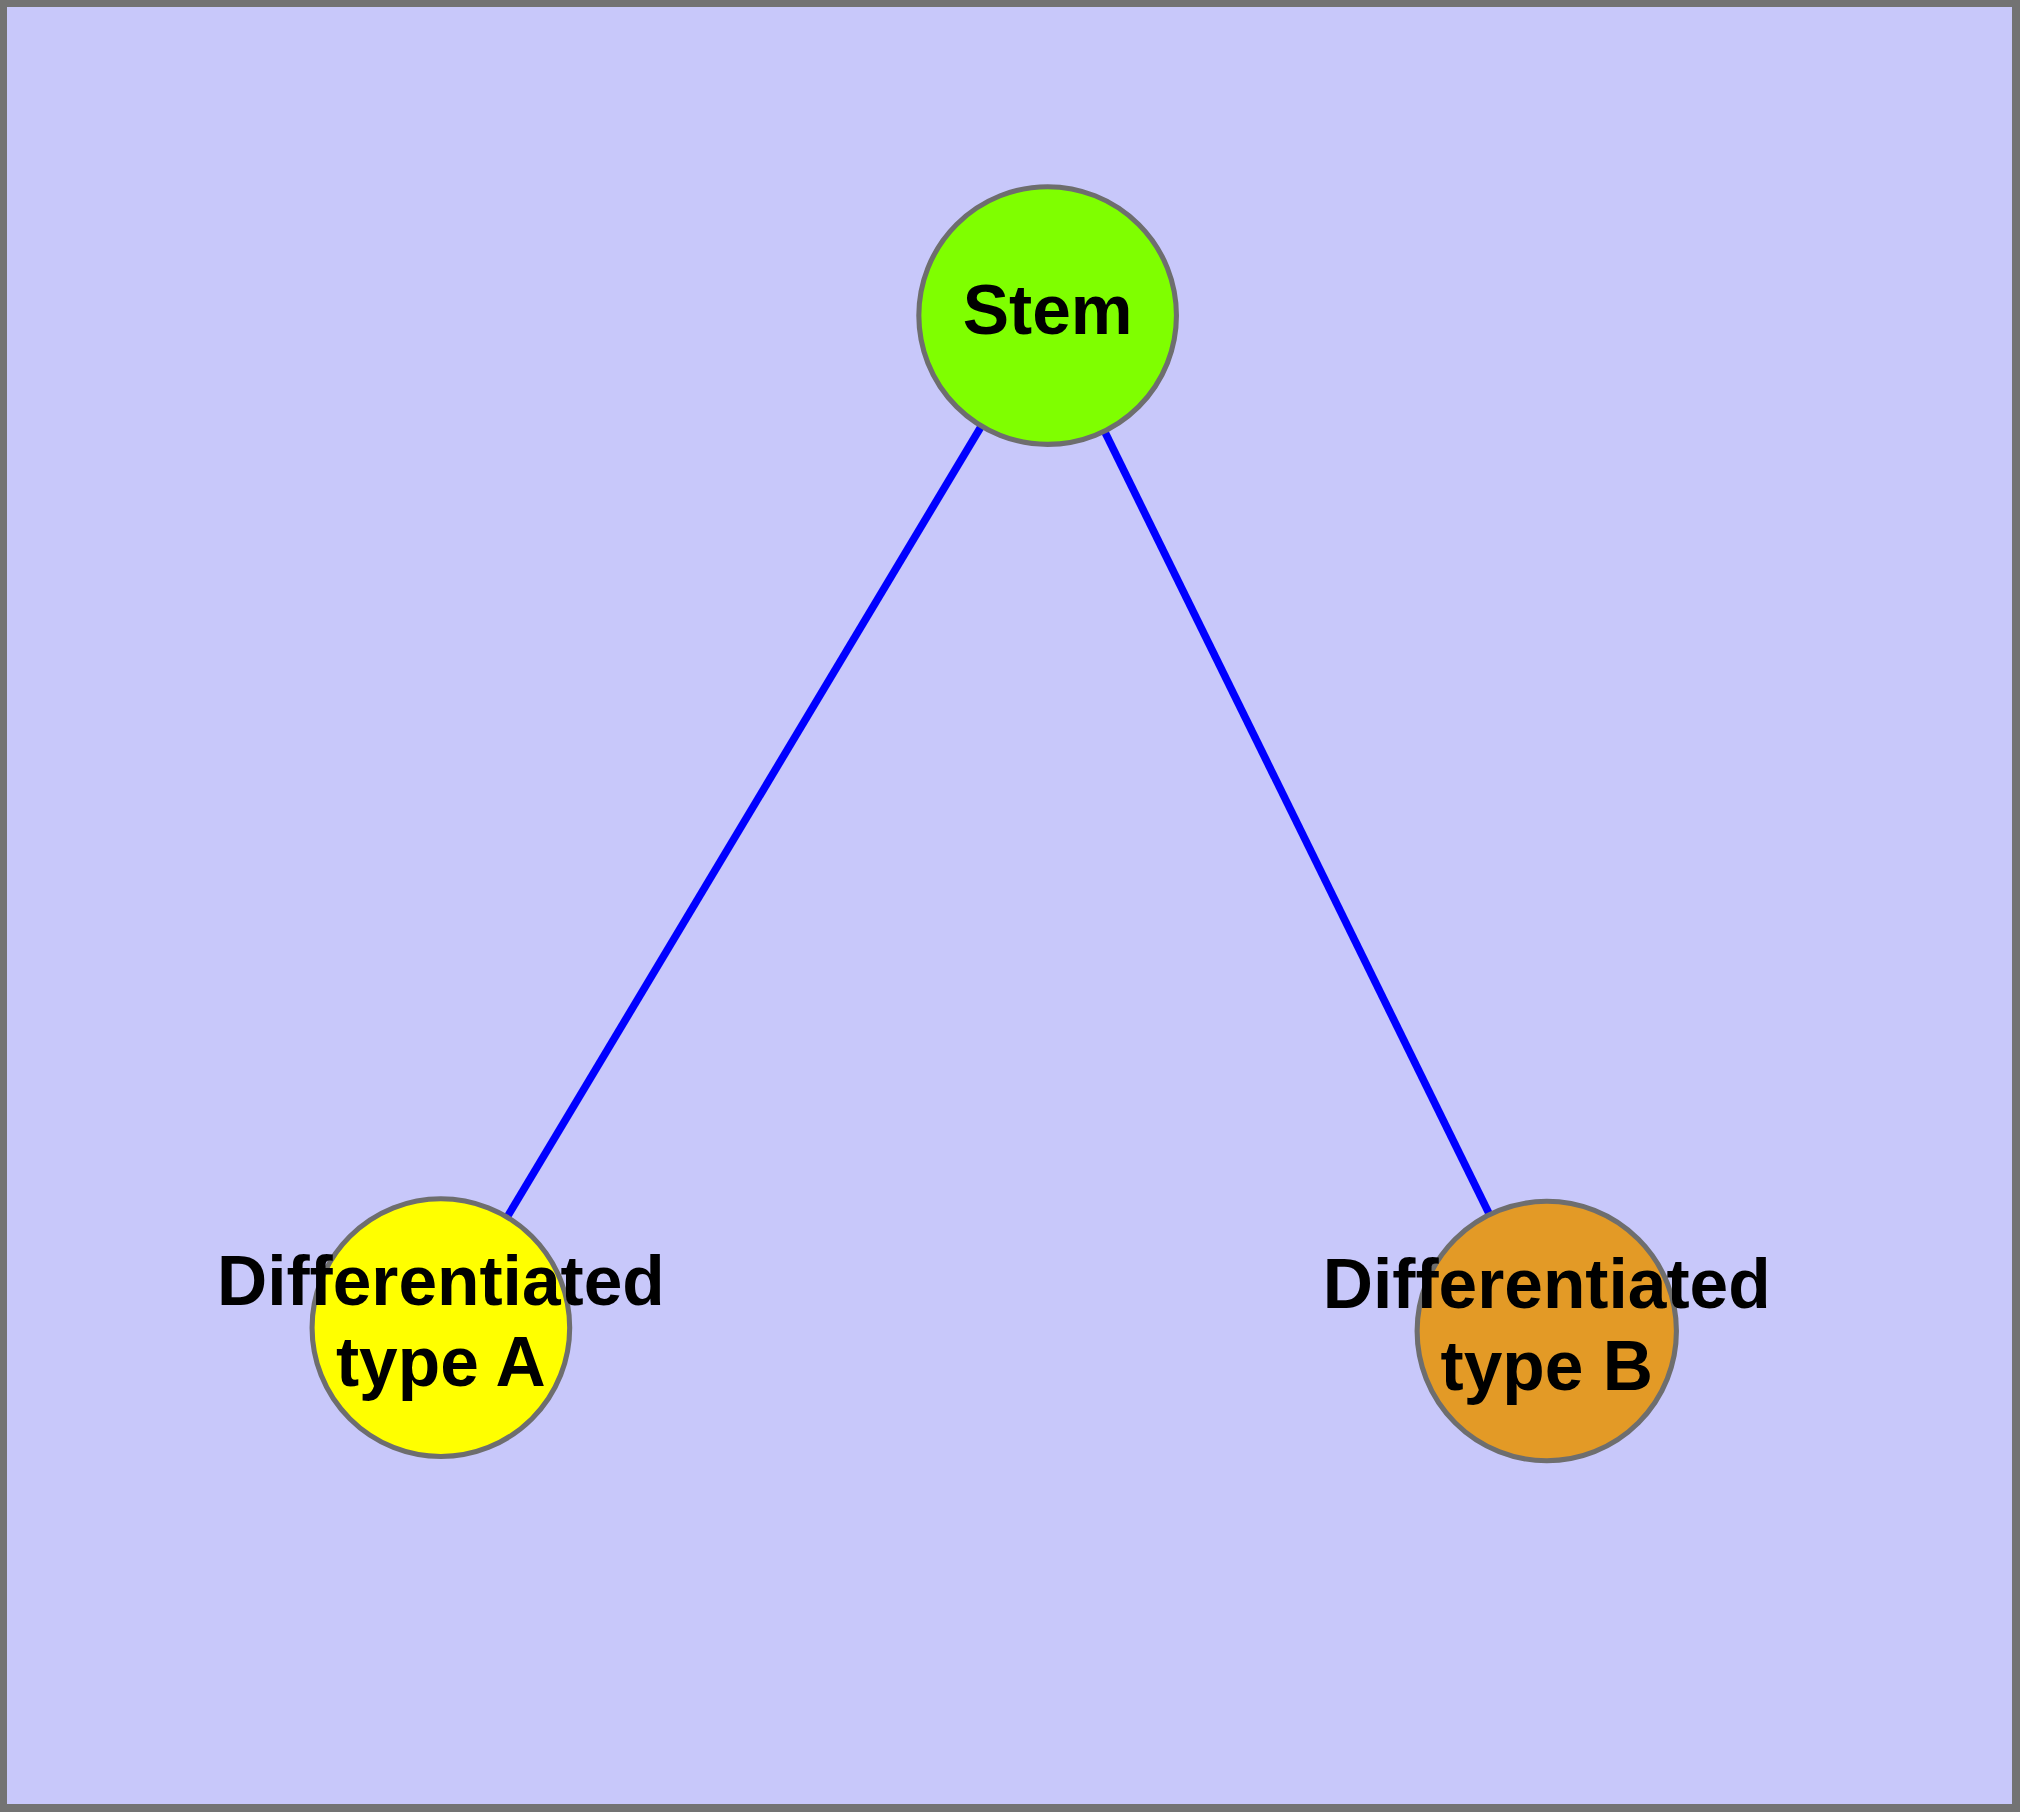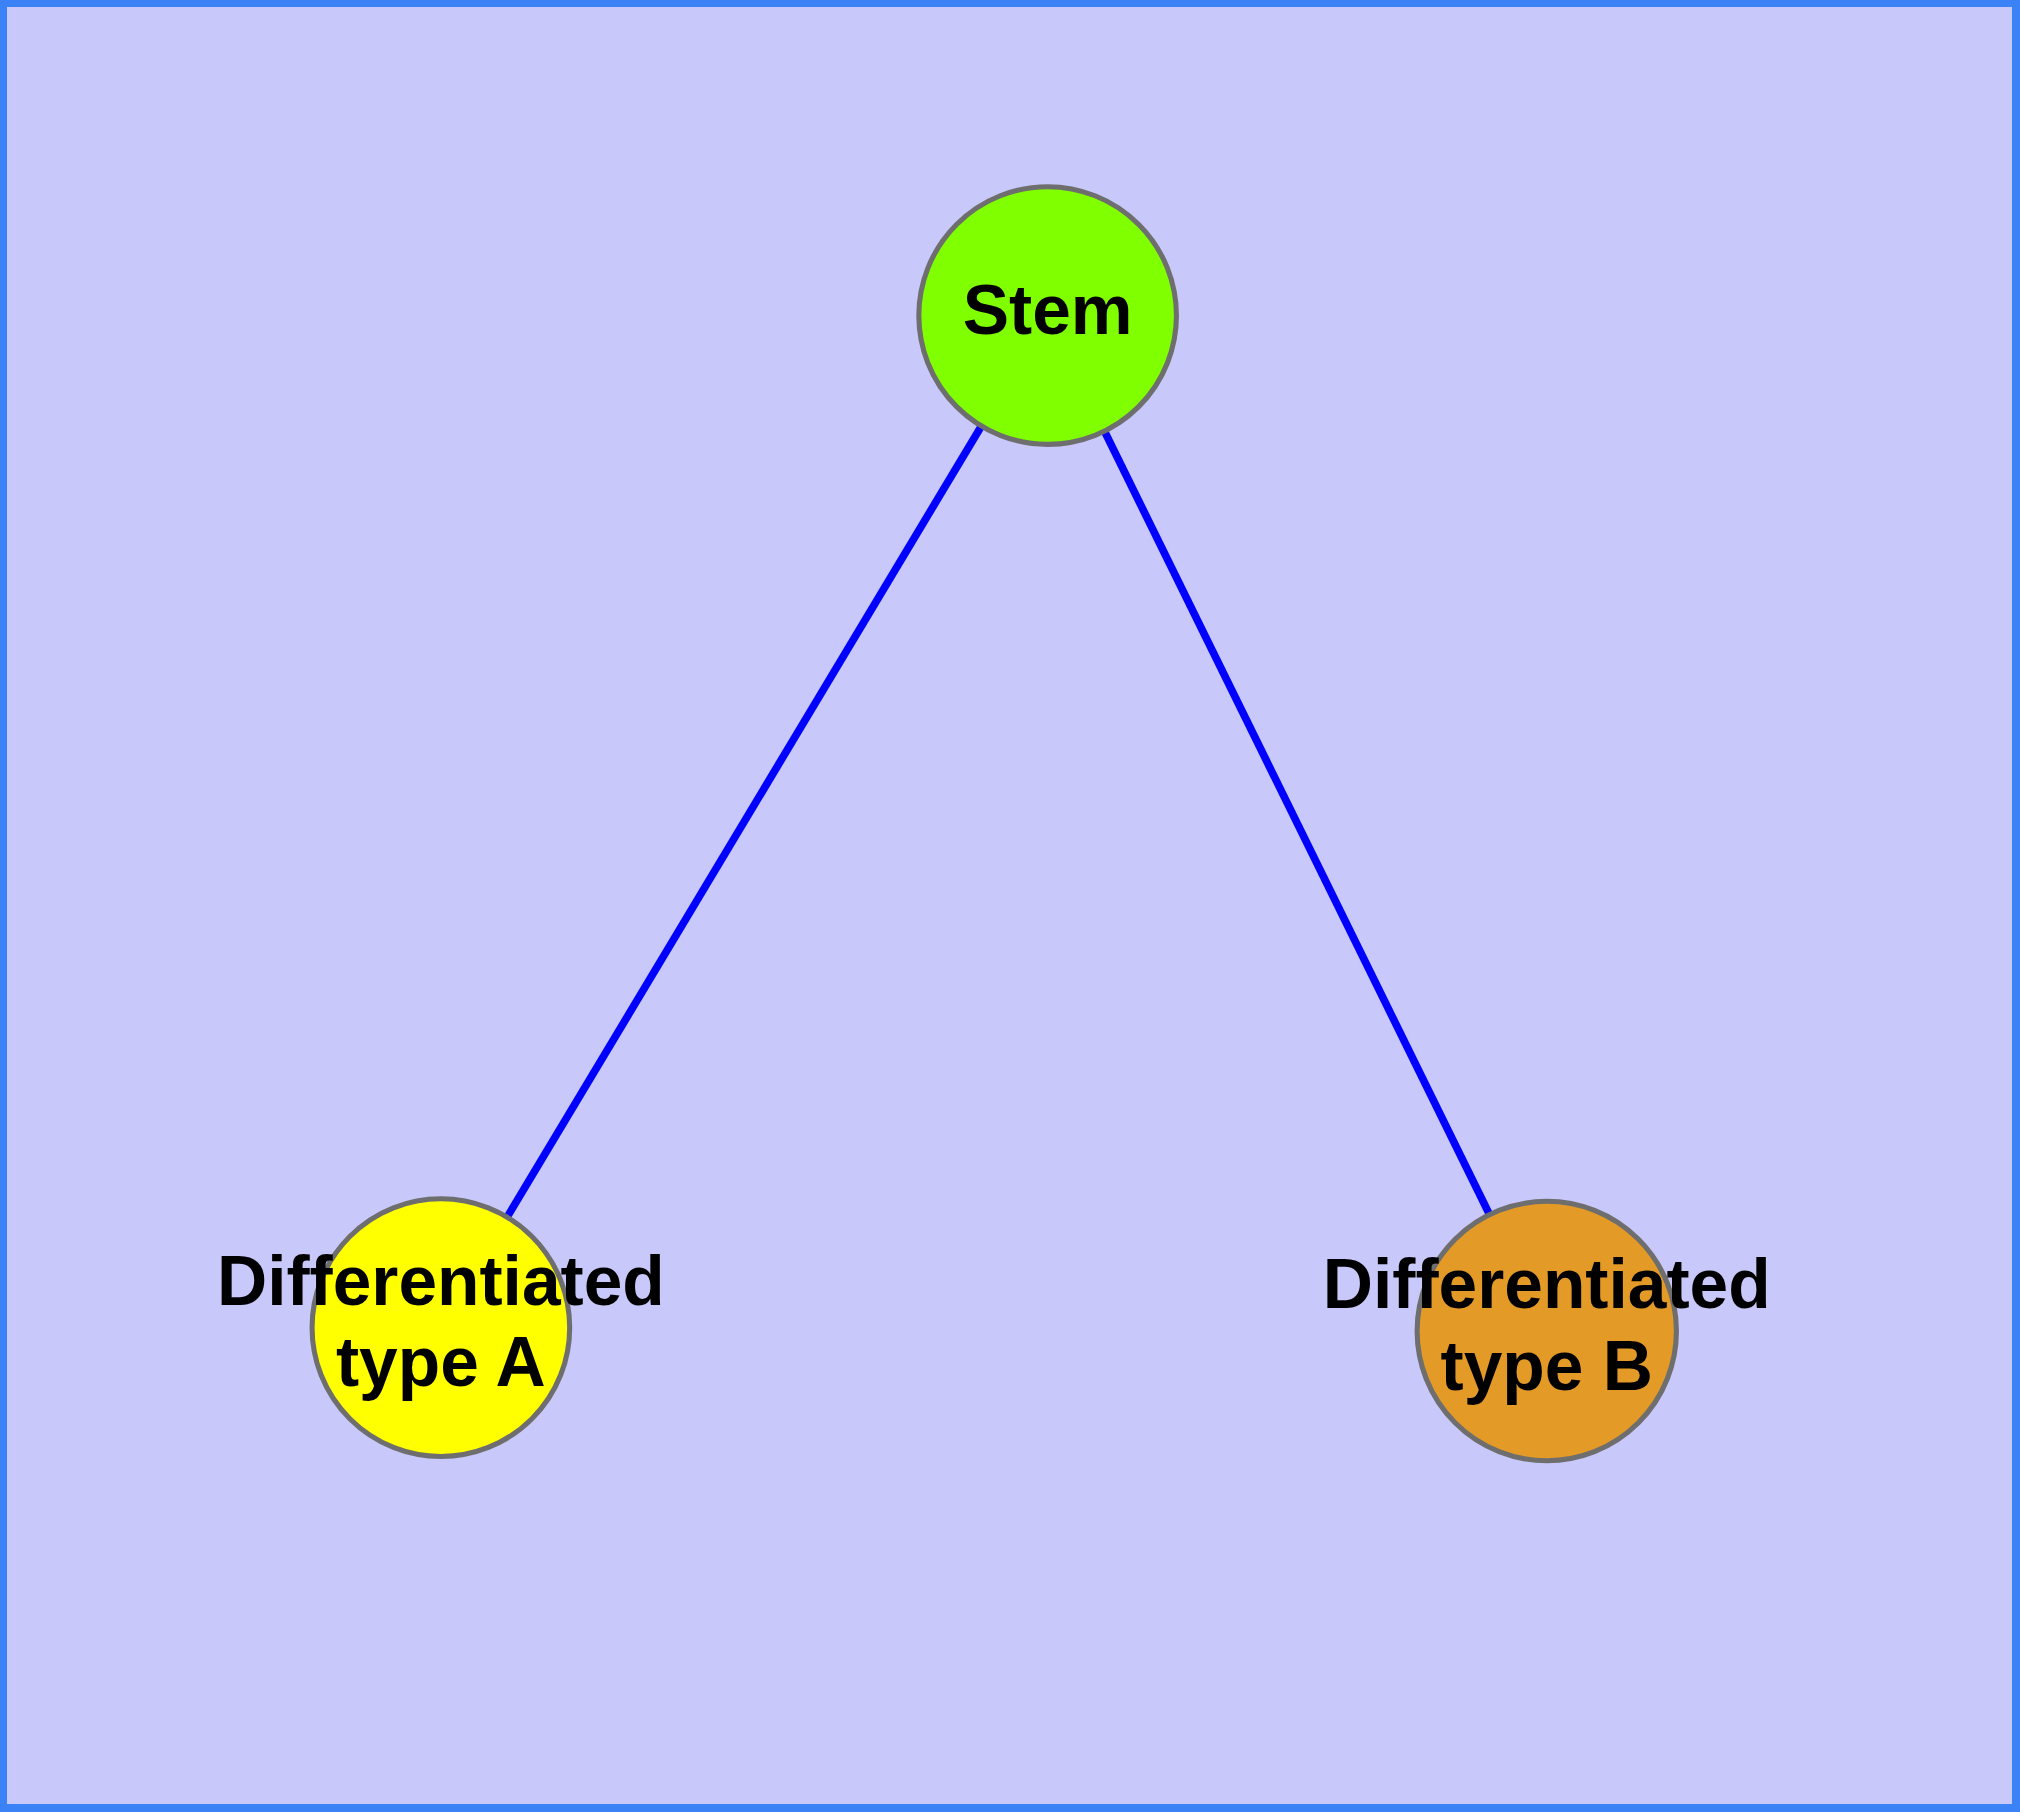--- a/index.html
+++ b/index.html
@@ -36,21 +36,21 @@
     fill: #000000;
     stroke: none;
     text-anchor: middle;
     dominant-baseline: middle;
     paint-order: normal;
   }
 </style>
 </head>
 <body>
 
-<div id="canvas" style="background: #3b82f6;">
+<div id="canvas" style="background: #737373;">
   <div id="plot-area">
     <svg id="graph-svg" viewBox="0 0 2366 2120" preserveAspectRatio="none">
       <rect id="bg-rect" x="0" y="0" width="2366" height="2120" fill="#C8C8FA"></rect>
       <g id="edge-layer">
           <line x1="1228" y1="364" x2="512" y2="1558" stroke="#0000FF" stroke-width="9" stroke-linecap="butt"></line>
           <line x1="1228" y1="364" x2="1817" y2="1562" stroke="#0000FF" stroke-width="9" stroke-linecap="butt"></line>
         </g>
       <g id="node-layer">
           <g>
             <circle cx="1228" cy="364" r="152" fill="#7FFF00" stroke="#6E6E6E" stroke-width="6"></circle>

